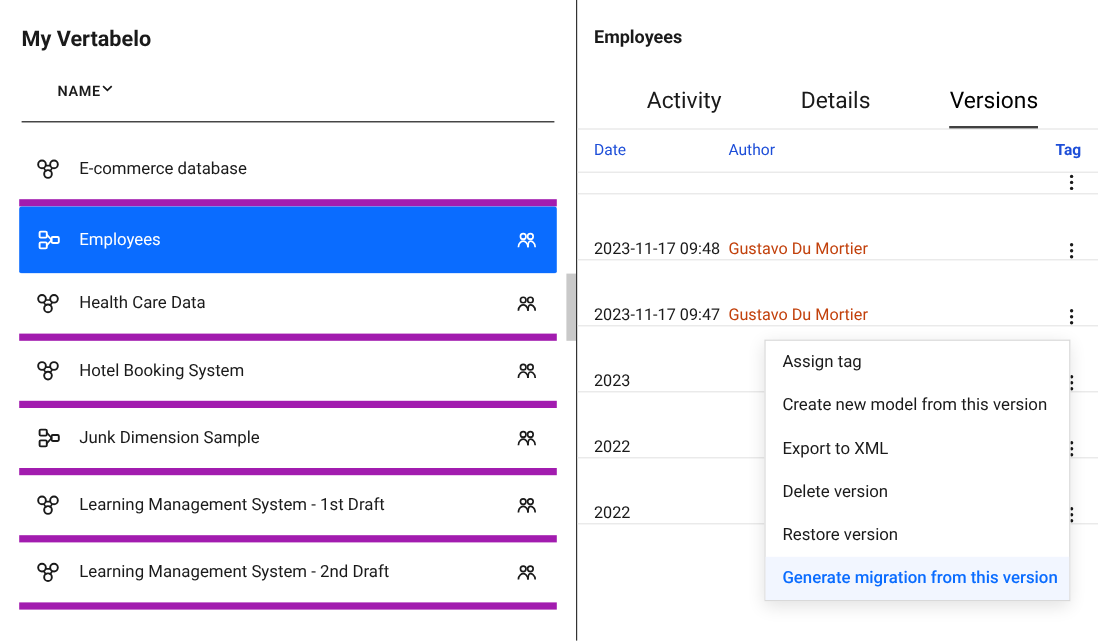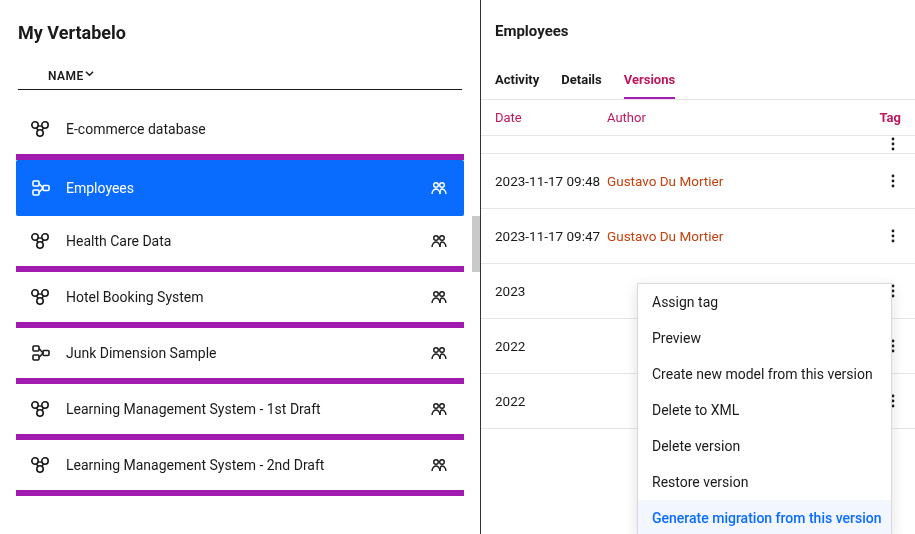--- a/index.html
+++ b/index.html
@@ -21,21 +21,21 @@
     display: flex;
     flex-direction: column;
     overflow: hidden;
   }
   .left-title {
     font-size: 18px;
     font-weight: 700;
     padding: 22px 0 26px 18px;
   }
   .sort-row {
-    padding: 0 0 6px 30px;
+    padding: 0 0 18px 30px;
     border-bottom: 1px solid #1a1a1a;
     margin: 0 18px 14px 18px;
     display: flex;
     align-items: flex-start;
     gap: 1px;
     font-size: 12px;
     font-weight: 600;
     letter-spacing: 0.5px;
     cursor: pointer;
   }
@@ -105,48 +105,49 @@
     font-weight: 700;
     padding: 22px 0 0 14px;
   }
   .tabs {
     display: flex;
     gap: 22px;
     padding: 32px 0 0 14px;
     border-bottom: 1px solid #e5e5e5;
   }
   .tab {
-    font-size: 13px;
-    font-weight: 700;
+    font-size: 19px;
+    font-weight: 400;
     padding-bottom: 10px;
     cursor: pointer;
     border-bottom: 2px solid transparent;
+    margin-left: 44px;
   }
   .tab.active {
-    color: #be185d;
-    border-bottom: 2px solid #a21caf;
+    color: #000000;
+    border-bottom: 2px solid #404040;
   }
   .headers {
     display: flex;
     padding: 10px 14px 10px 14px;
     font-size: 13px;
-    color: #be185d;
+    color: #1d4ed8;
     border-bottom: 1px solid #e5e5e5;
   }
   .col-date { flex: 0 0 112px; }
   .col-author { flex: 1; }
   .col-tag { flex: 0 0 36px; text-align:right;font-weight:bold; }
   .versions {
     flex:1;
     overflow:hidden;
     position:relative;
   }
   .version-row {
     display: flex;
-    align-items: center;
+    align-items: flex-end;
     padding: 0 14px;
     min-height: 55px;
     border-bottom: 1px solid #e5e5e5;
     font-size: 13.5px;
   }
   .version-row.partial {
     min-height: 18px;
     align-items: flex-end;
     padding-bottom: 2px;
     color:#888;
@@ -422,19 +423,18 @@
             <circle cx="2" cy="7" r="1.4" fill="#1a1a1a"></circle>
             <circle cx="2" cy="12" r="1.4" fill="#1a1a1a"></circle>
           </svg>
         </div>
       </div>
     </div>
 </div>
 
 <div class="ctx" id="ctx-menu">
     <div class="ctx-item">Assign tag</div>
-    <div class="ctx-item">Preview</div>
     <div class="ctx-item">Create new model from this version</div>
-    <div class="ctx-item">Delete to XML</div>
+    <div class="ctx-item">Export to XML</div>
     <div class="ctx-item">Delete version</div>
     <div class="ctx-item">Restore version</div>
     <div class="ctx-item hover">Generate migration from this version</div>
   </div>
 
 </body></html>

